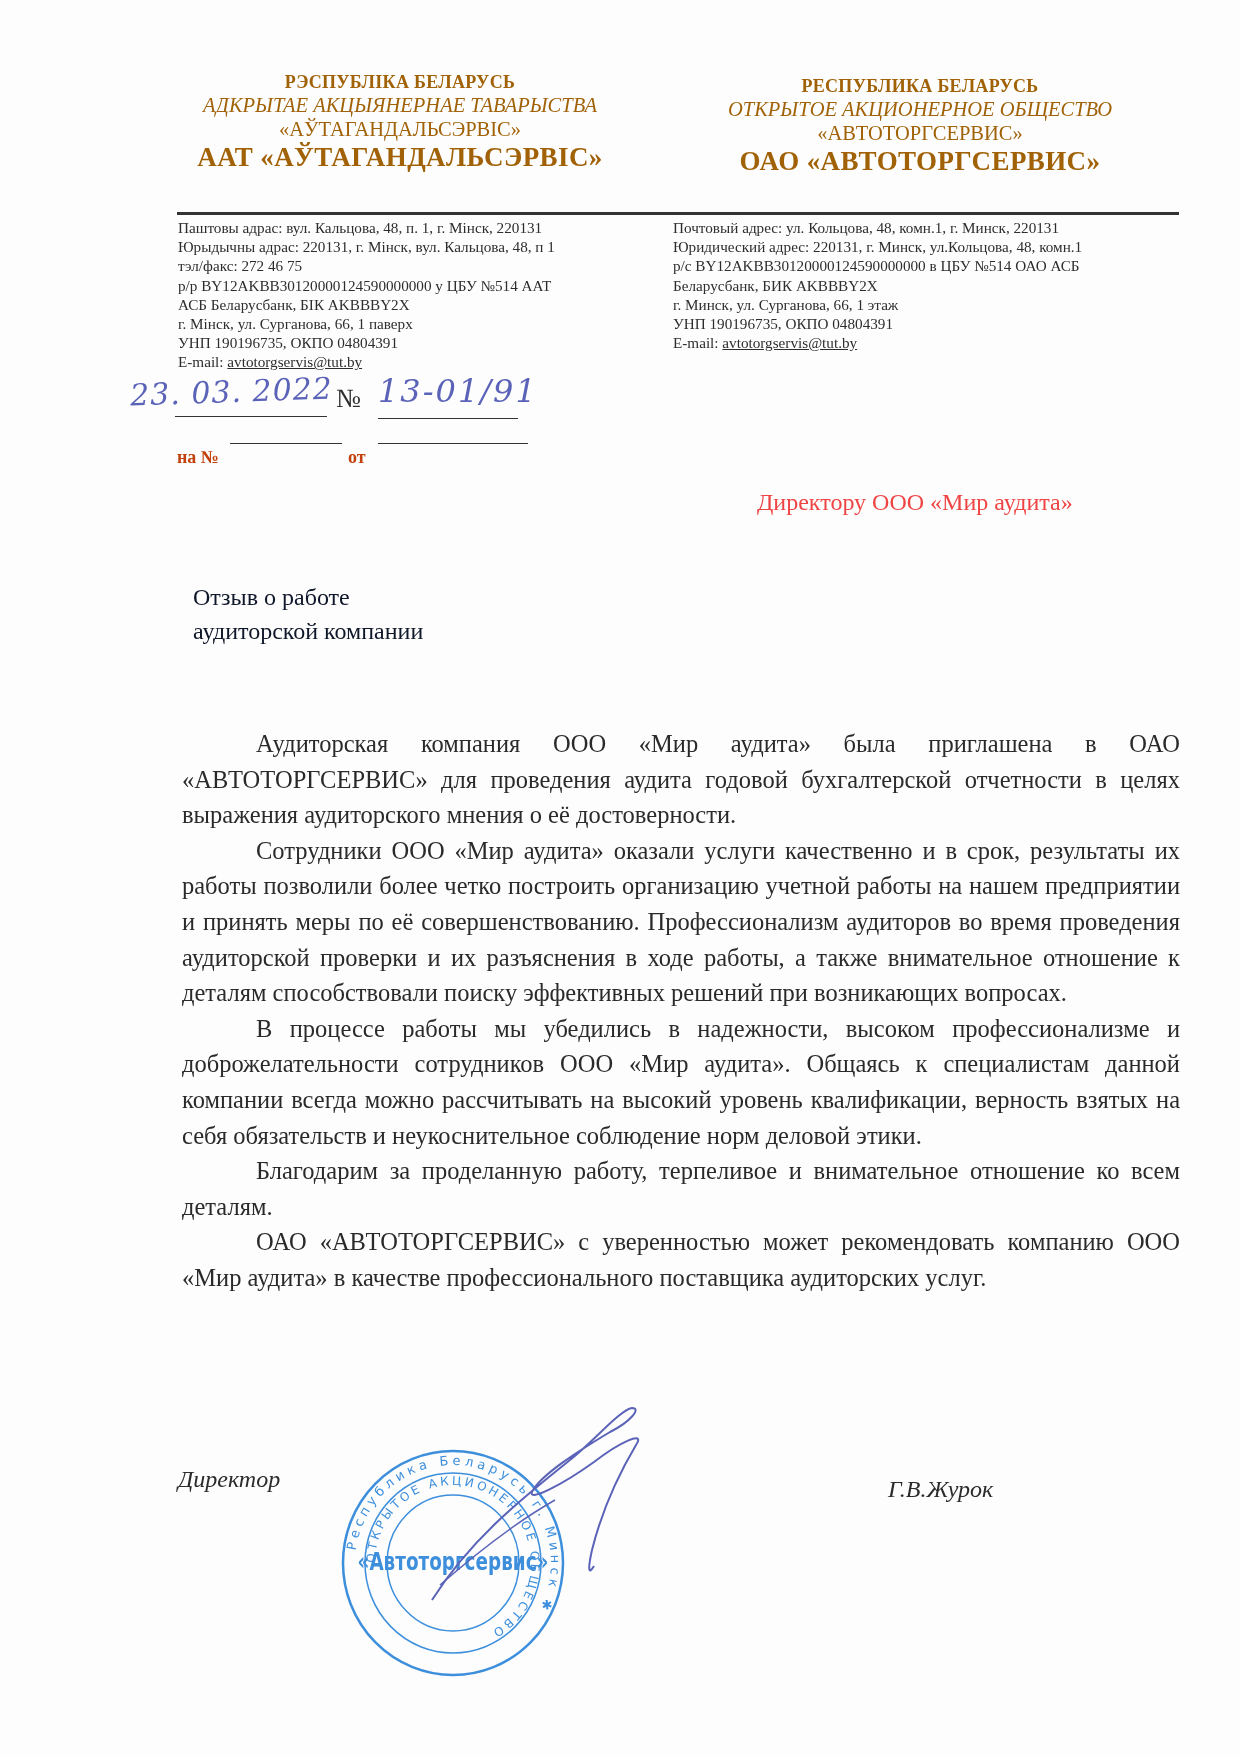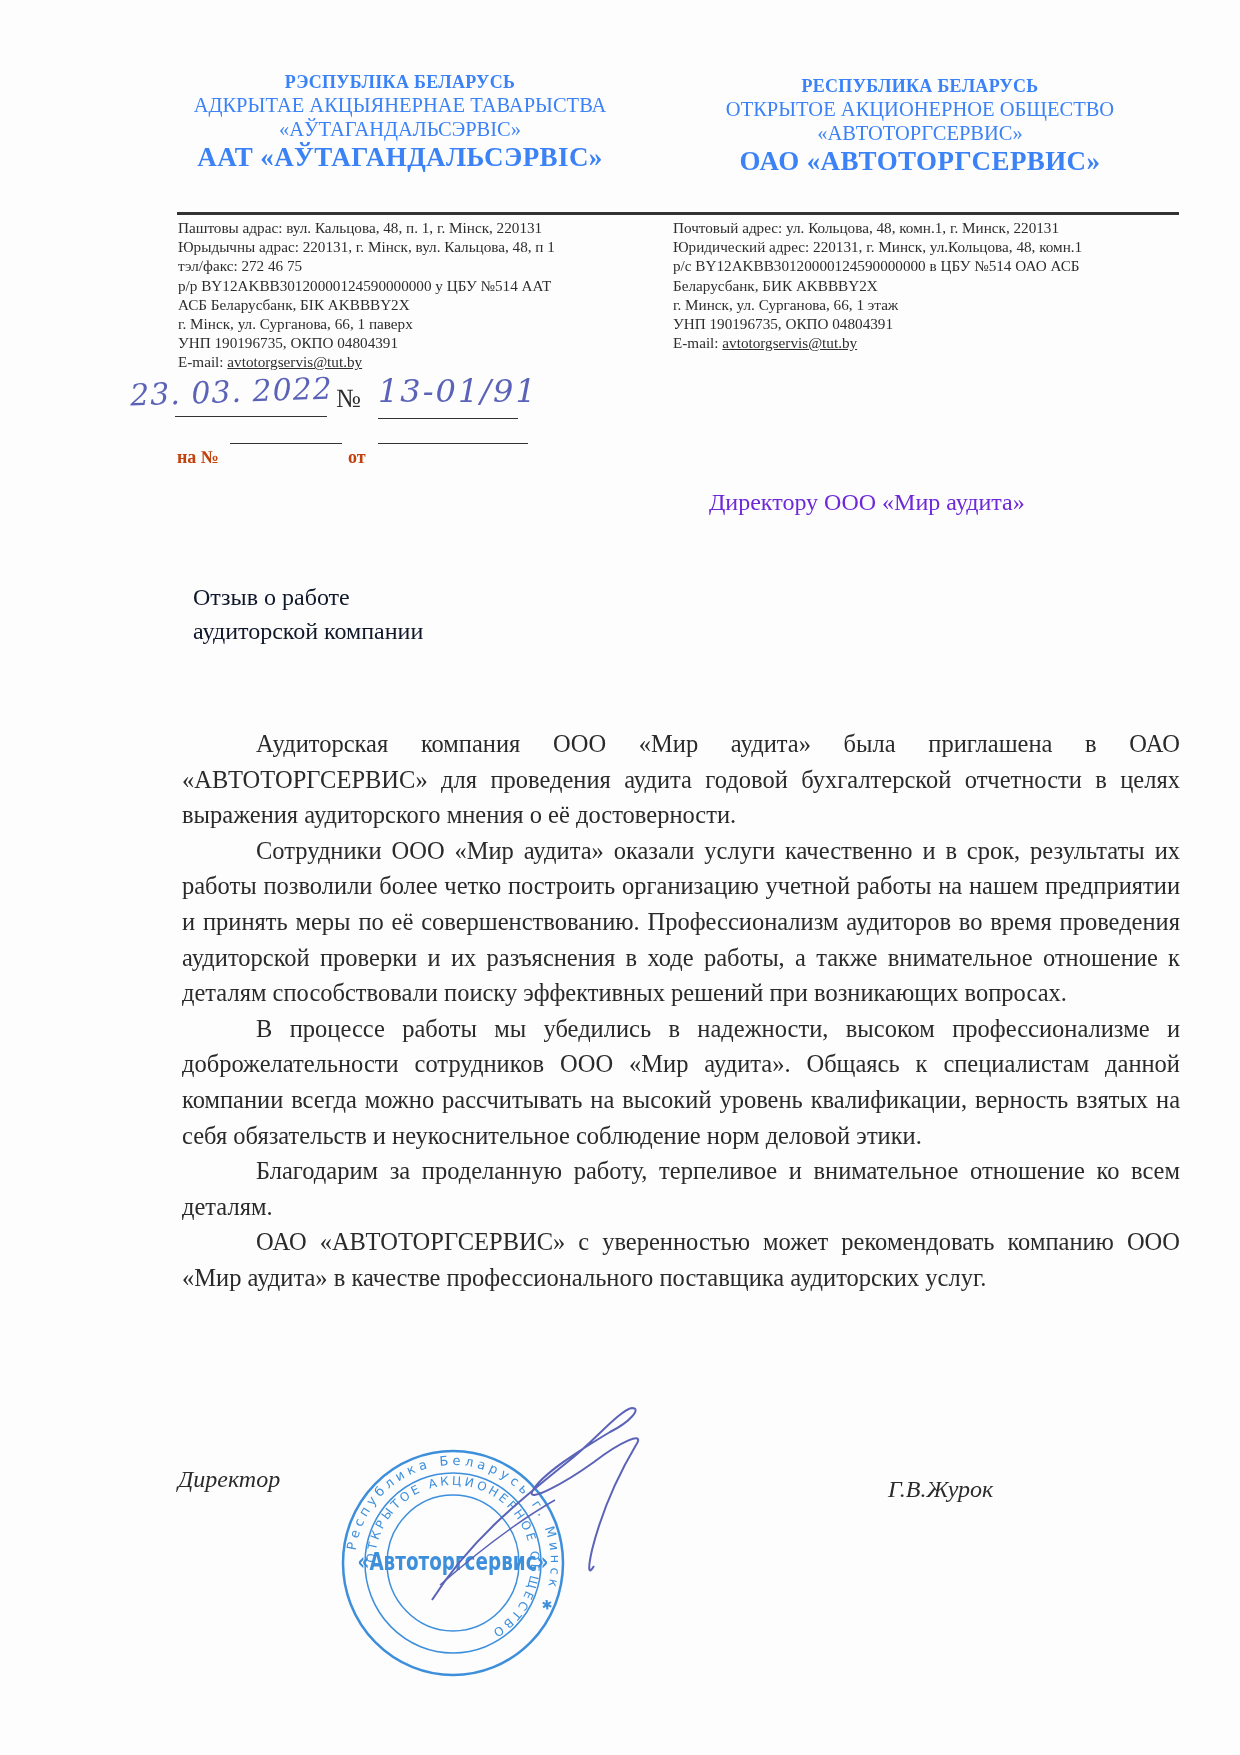--- a/index.html
+++ b/index.html
@@ -2,33 +2,33 @@
 <html><head>
 <meta charset="utf-8">
 <style>
   html, body { margin: 0; padding: 0; }
   body {
     width: 1240px; height: 1755px; background: #fdfdfd;
     position: relative; overflow: hidden;
     font-family: "Liberation Serif", "DejaVu Serif", serif; color: #2a2a2a;
   }
   .abs { position: absolute; }
-  .hdr { text-align: center; line-height: 1.18; color: #3b82f6; }
+  .hdr { text-align: center; line-height: 1.18; color: #a16207; }
   .hdr .rep { font-weight: bold; font-size: 18px; letter-spacing: 0.3px; }
-  .hdr .type { font-size: 20.5px; }
+  .hdr .type { font-size: 20.5px; font-style: italic; }
   .hdr .quote { font-size: 20.5px; }
   .hdr .short { font-weight: bold; font-size: 27px; letter-spacing: 0.4px; }
   .rule { position: absolute; top: 212px; left: 177px; width: 1002px; height: 3px; background: #333; }
   .req { font-size: 15.2px; line-height: 19.2px; color: #2d2d2d; }
   .req .line { white-space: nowrap; }
   .req u { text-decoration: underline; }
   .hand { font-family: "DejaVu Serif", serif; font-style: italic; color: #5b63b8; }
   .numline { position: absolute; height: 1px; background: #333; }
   .regtext { font-size: 18px; font-weight: bold; color: #c2410c; margin-top: 24px; }
-  .addressee { font-size: 24px; line-height: 34px; color: #6d28d9; }
+  .addressee { font-size: 24px; line-height: 34px; color: #ef4444; margin-left: 48px; }
   .subject { font-size: 24px; line-height: 34px; color: #0f172a; }
   .body-text { font-size: 24.5px; line-height: 35.6px; color: #2a2a2a; text-align: justify; }
   .body-text p { margin: 0; text-indent: 74px; }
   .sign { font-size: 24px; color: #2b2b2b; font-style: italic; }
   .stamp { color: #3d8fdc; }
 </style>
 </head>
 <body>
 
 <div class="abs hdr" style="left:150px; top:72px; width:500px;">

